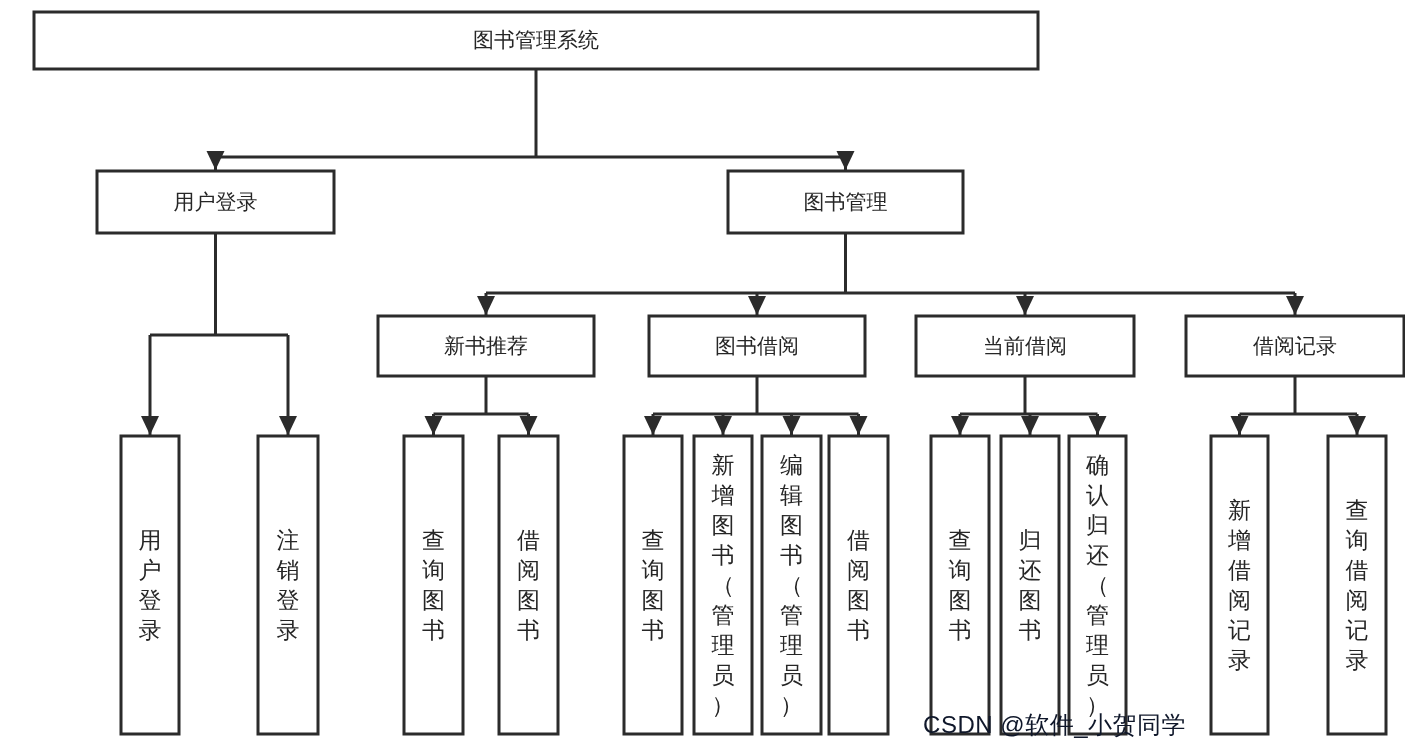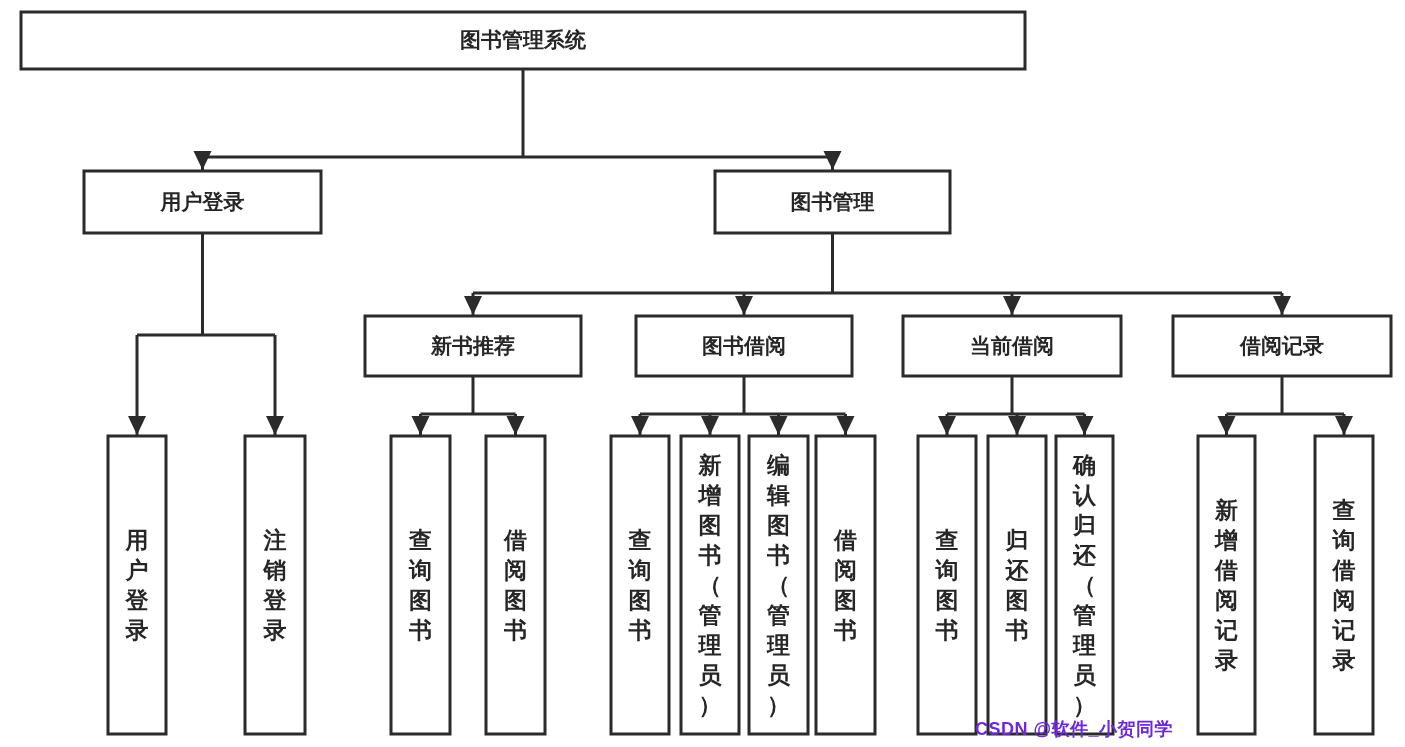--- a/index.html
+++ b/index.html
@@ -9,25 +9,24 @@
   }
   body {
     width: 1405px;
     height: 747px;
     font-family: "Liberation Sans", "DejaVu Sans", sans-serif;
     overflow: hidden;
     position: relative;
   }
   #diagram-root {
     position: absolute;
-    left: 3px;
+    left: 16px;
     top: 0;
     width: 1178px;
     height: 747px;
-    font-weight: bold;
   }
   svg.flow {
     display: block;
     width: 1405px;
     height: 747px;
   }
   .node-rect {
     fill: #ffffff;
     stroke: #2b2b2b;
     stroke-width: 3;
@@ -53,22 +52,22 @@
     font-family: "Liberation Sans", "DejaVu Sans", sans-serif;
     font-size: 23px;
     fill: #262626;
     text-anchor: middle;
   }
   .watermark {
     position: absolute;
     right: 8px;
     bottom: 6px;
     font-family: "Liberation Sans", "DejaVu Sans", sans-serif;
-    font-size: 18px;
-    color: #6d28d9;
+    font-size: 24px;
+    color: #0f172a;
     letter-spacing: 0.5px;
     white-space: nowrap;
     pointer-events: none;
     margin-left: 48px;
   }
 </style>
 </head>
 <body>
 
 <div id="diagram-root">

